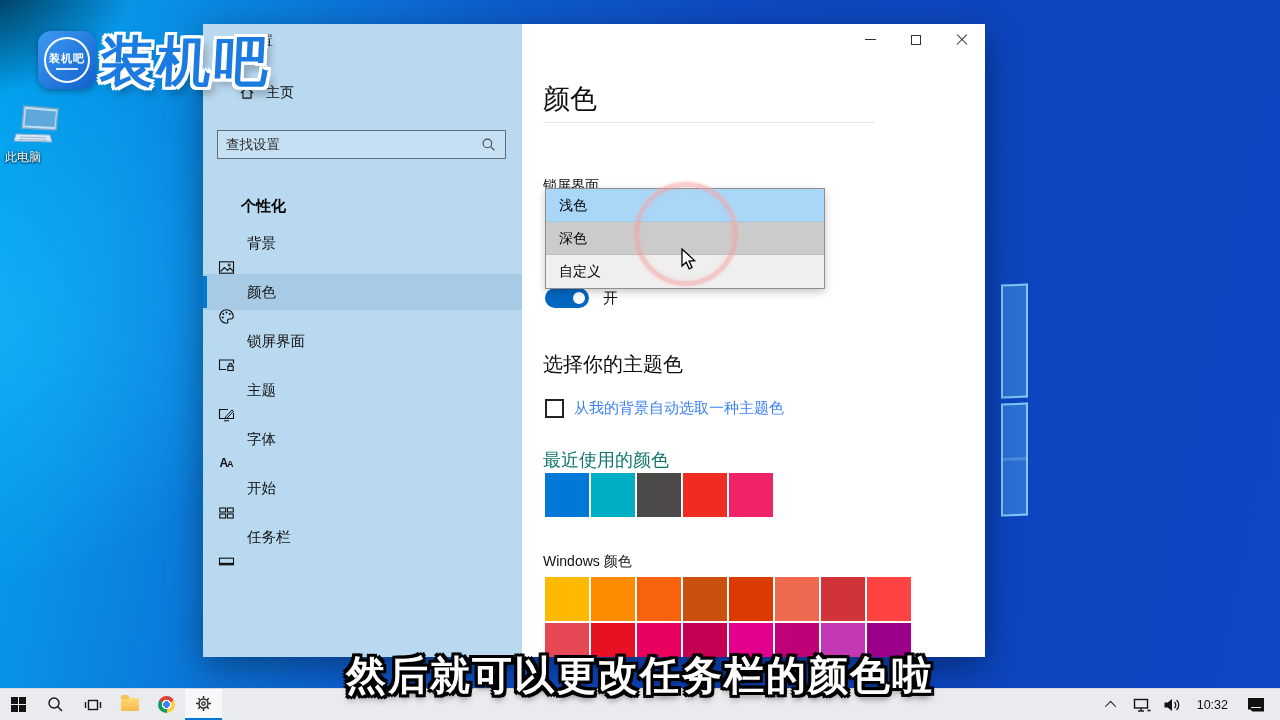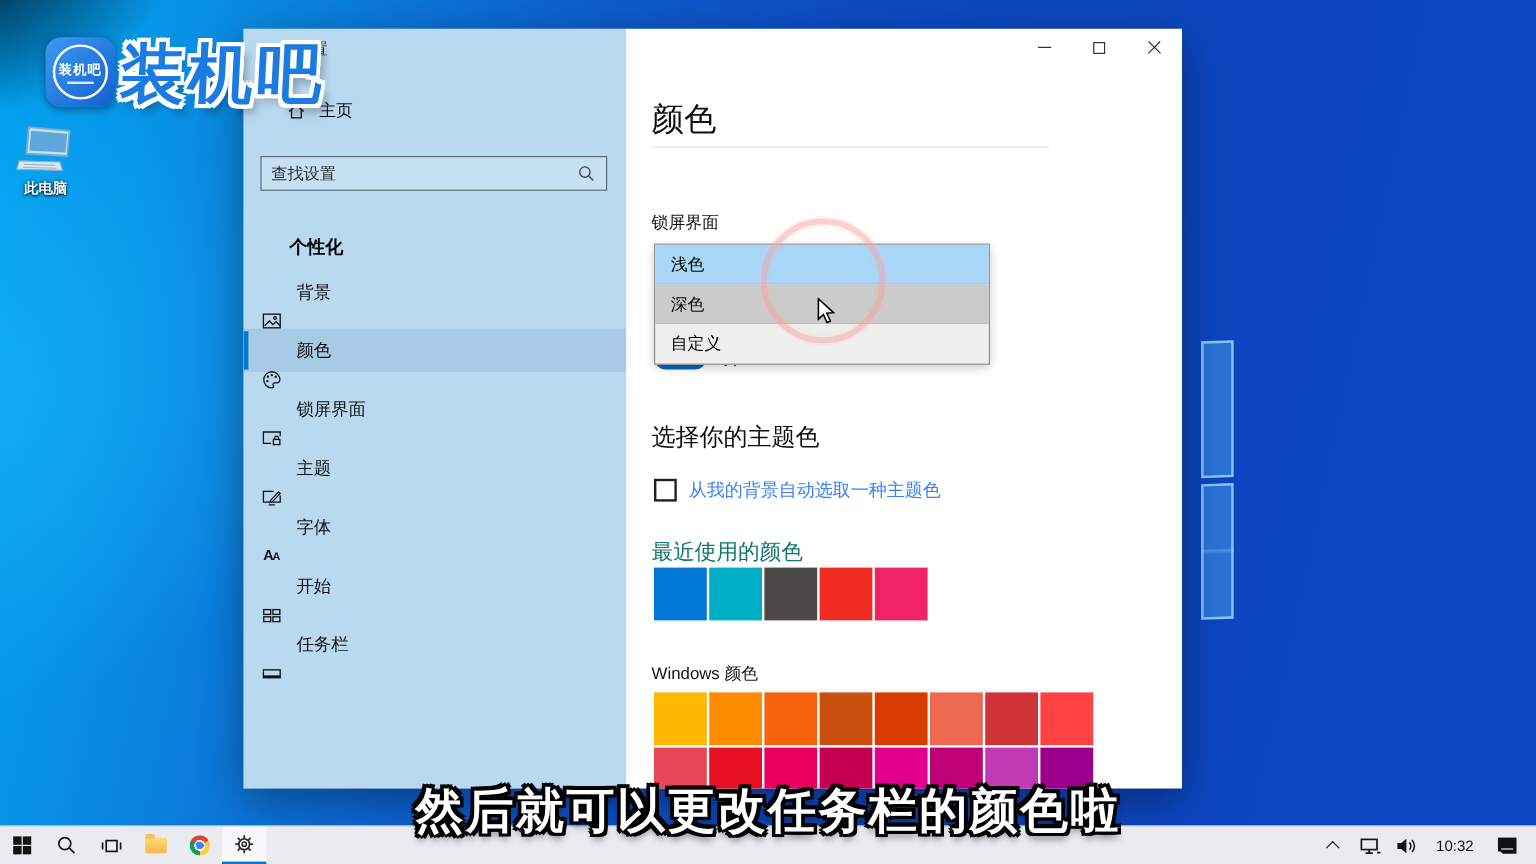--- a/index.html
+++ b/index.html
@@ -12,21 +12,21 @@
       linear-gradient(102deg,#00A1EE 0%,#0894E6 10%,#0B79DA 22%,#0D5BCD 36%,#0D49C2 52%,#0C45BE 72%,#0D47C4 100%);
   }
 
   
   .pane { position:absolute; background:rgba(90,180,245,.40); border:2px solid rgba(160,230,255,.75); transform:skewY(-2deg); }
   .pane1 { left:1001px; top:284px; width:27px; height:114px; }
   .pane2 { left:1001px; top:403px; width:27px; height:113px;
     background:linear-gradient(rgba(90,180,245,.40) 48%, rgba(150,215,255,.55) 49%, rgba(90,180,245,.40) 52%); }
 
   
-  .dicon { position:absolute; width:66px; text-align:center; cursor:pointer;font-weight:bold; }
+  .dicon { position:absolute; width:66px; cursor:pointer; }
   .dicon .glyph { display:block; margin:0 auto 3px; }
   .dicon .lbl { color:#fff; font-size:12px; text-shadow:0 1px 2px rgba(0,0,0,.85), 0 0 3px rgba(0,0,0,.6); }
   .dicon-pc { left:5px; top:104px; }
   .dicon-bin2 { left:5px; top:203px; }
 
   
   .wm-badge { position:absolute; left:38px; top:31px; width:58px; height:58px; border-radius:13px; z-index:40;
     background:linear-gradient(135deg,#3D9AF2,#1260CE); box-shadow:0 2px 6px rgba(0,0,0,.35);
     display:flex; align-items:center; justify-content:center; }
   .wm-badge .ring { width:46px; height:46px; border:2px solid #fff; border-radius:50%;
@@ -68,21 +68,21 @@
   .main { position:absolute; left:319px; top:0; right:0; bottom:0; background:#fff; }
   .page-title { position:absolute; left:21px; top:57px; font-size:27px; font-weight:300; color:#101010; }
   .divider { position:absolute; left:21px; top:98px; width:331px; height:1px; background:#E4E4EA; }
   .lbl-choose { position:absolute; left:21px; top:153px; font-size:14px; color:#111; }
 
   .toggle-wrap { position:absolute; left:23px; top:264px; display:flex; align-items:center; gap:14px; z-index:1; }
   .toggle { width:44px; height:20px; border-radius:10px; background:#0067C0; position:relative; cursor:pointer; }
   .toggle .knob { position:absolute; right:4px; top:4px; width:12px; height:12px; border-radius:50%; background:#fff; }
   .toggle-wrap .t { font-size:15px; color:#111; }
 
-  .dropdown { position:absolute; left:23px; top:179px; width:280px; z-index:5; background:#EFEFEF;
+  .dropdown { position:absolute; left:23px; top:164px; width:280px; z-index:5; background:#EFEFEF;
     border:1px solid #8F8F8F; box-shadow:0 3px 8px rgba(0,0,0,.22); }
   .dd-item { height:33px; line-height:33px; padding-left:13px; font-size:14px; color:#000; cursor:pointer;
     border-bottom:1px solid rgba(0,0,0,.06); }
   .dd-item:last-child { border-bottom:0; }
   .dd-sel { background:#A8D7F8; }
   .dd-hov { background:#CBCBCB; }
 
   .click-ring { position:absolute; left:112px; top:158px; width:104px; height:104px; border-radius:50%;
     border:5px solid rgba(250,160,160,.5); box-shadow:0 0 0 2px rgba(250,190,190,.18), inset 0 0 6px rgba(250,170,170,.3);
     z-index:6; pointer-events:none; }

